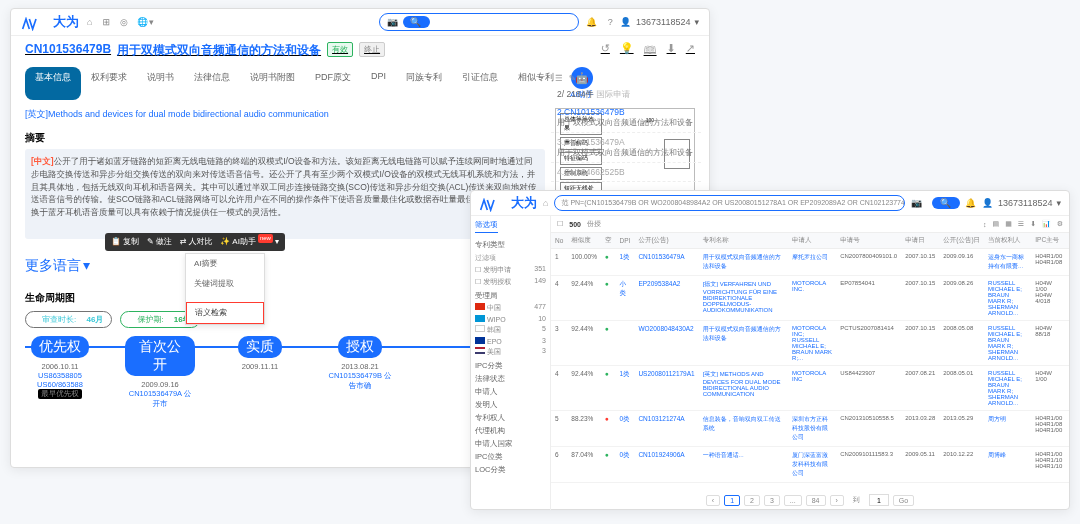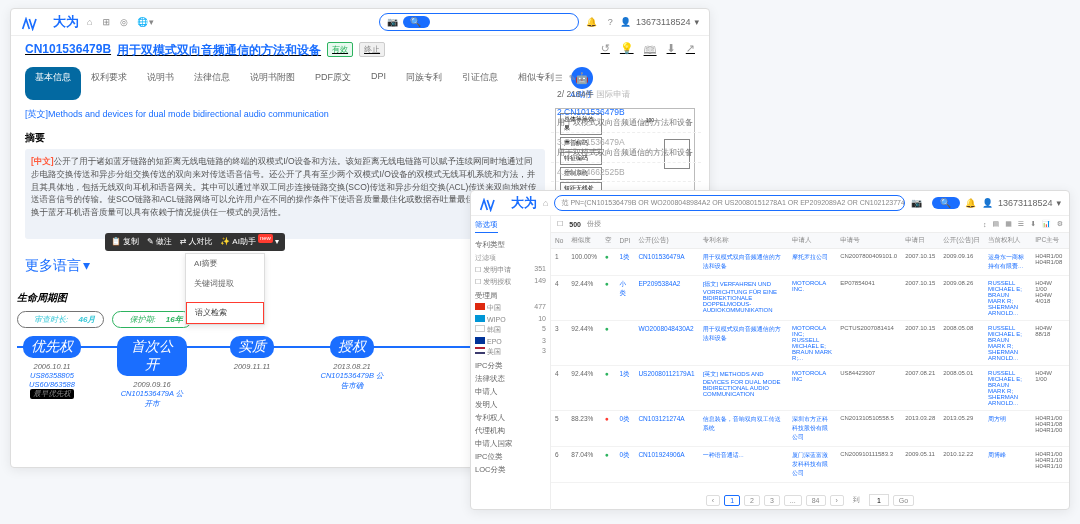--- a/index.html
+++ b/index.html
@@ -55,21 +55,21 @@
 .diagram .arrow { position: absolute; right: 40px; top: 8px; }
 
 .sidebar { position: absolute; right: 8px; top: 60px; width: 150px; font-size: 8.5px; }
 .sidebar .sb-head { display: flex; gap: 6px; color: #999; padding: 4px; }
 .sidebar .count { color: #666; padding: 2px 6px; }
 .sidebar .item { padding: 4px 6px; border-bottom: 1px dashed #eee; }
 .sidebar .item .num { color: #1a6eff; }
 .sidebar .item .desc { color: #777; font-size: 8px; }
 .sidebar .item.grey .num { color: #aaa; }
 
-.timeline-sec { padding: 8px 6px; font-style: italic; }
+.timeline-sec { padding: 8px 14px; }
 .life-badges { display: flex; gap: 8px; margin: 6px 0; font-size: 8px; }
 .life-badges span { border-radius: 10px; padding: 2px 8px; }
 .lb-cyan { border: 1px solid #737373; color: #3ac8d8; }
 .lb-green { border: 1px solid #2db35f; color: #2db35f; }
 .timeline { display: flex; gap: 30px; position: relative; margin-top: 8px; }
 .timeline::before { content: ""; position: absolute; top: 10px; left: 0; right: 0; height: 2px; background: #1a6eff; }
 .tl-node { position: relative; text-align: center; font-size: 7.5px; width: 70px; }
 .tl-node .pill { background: #1a6eff; color: #fff; border-radius: 10px; padding: 2px 8px; display: inline-block; position: relative; z-index: 1; font-size: 14px; }
 .tl-node .date { color: #666; margin-top: 4px; }
 .tl-node .link { color: #1a6eff; }

